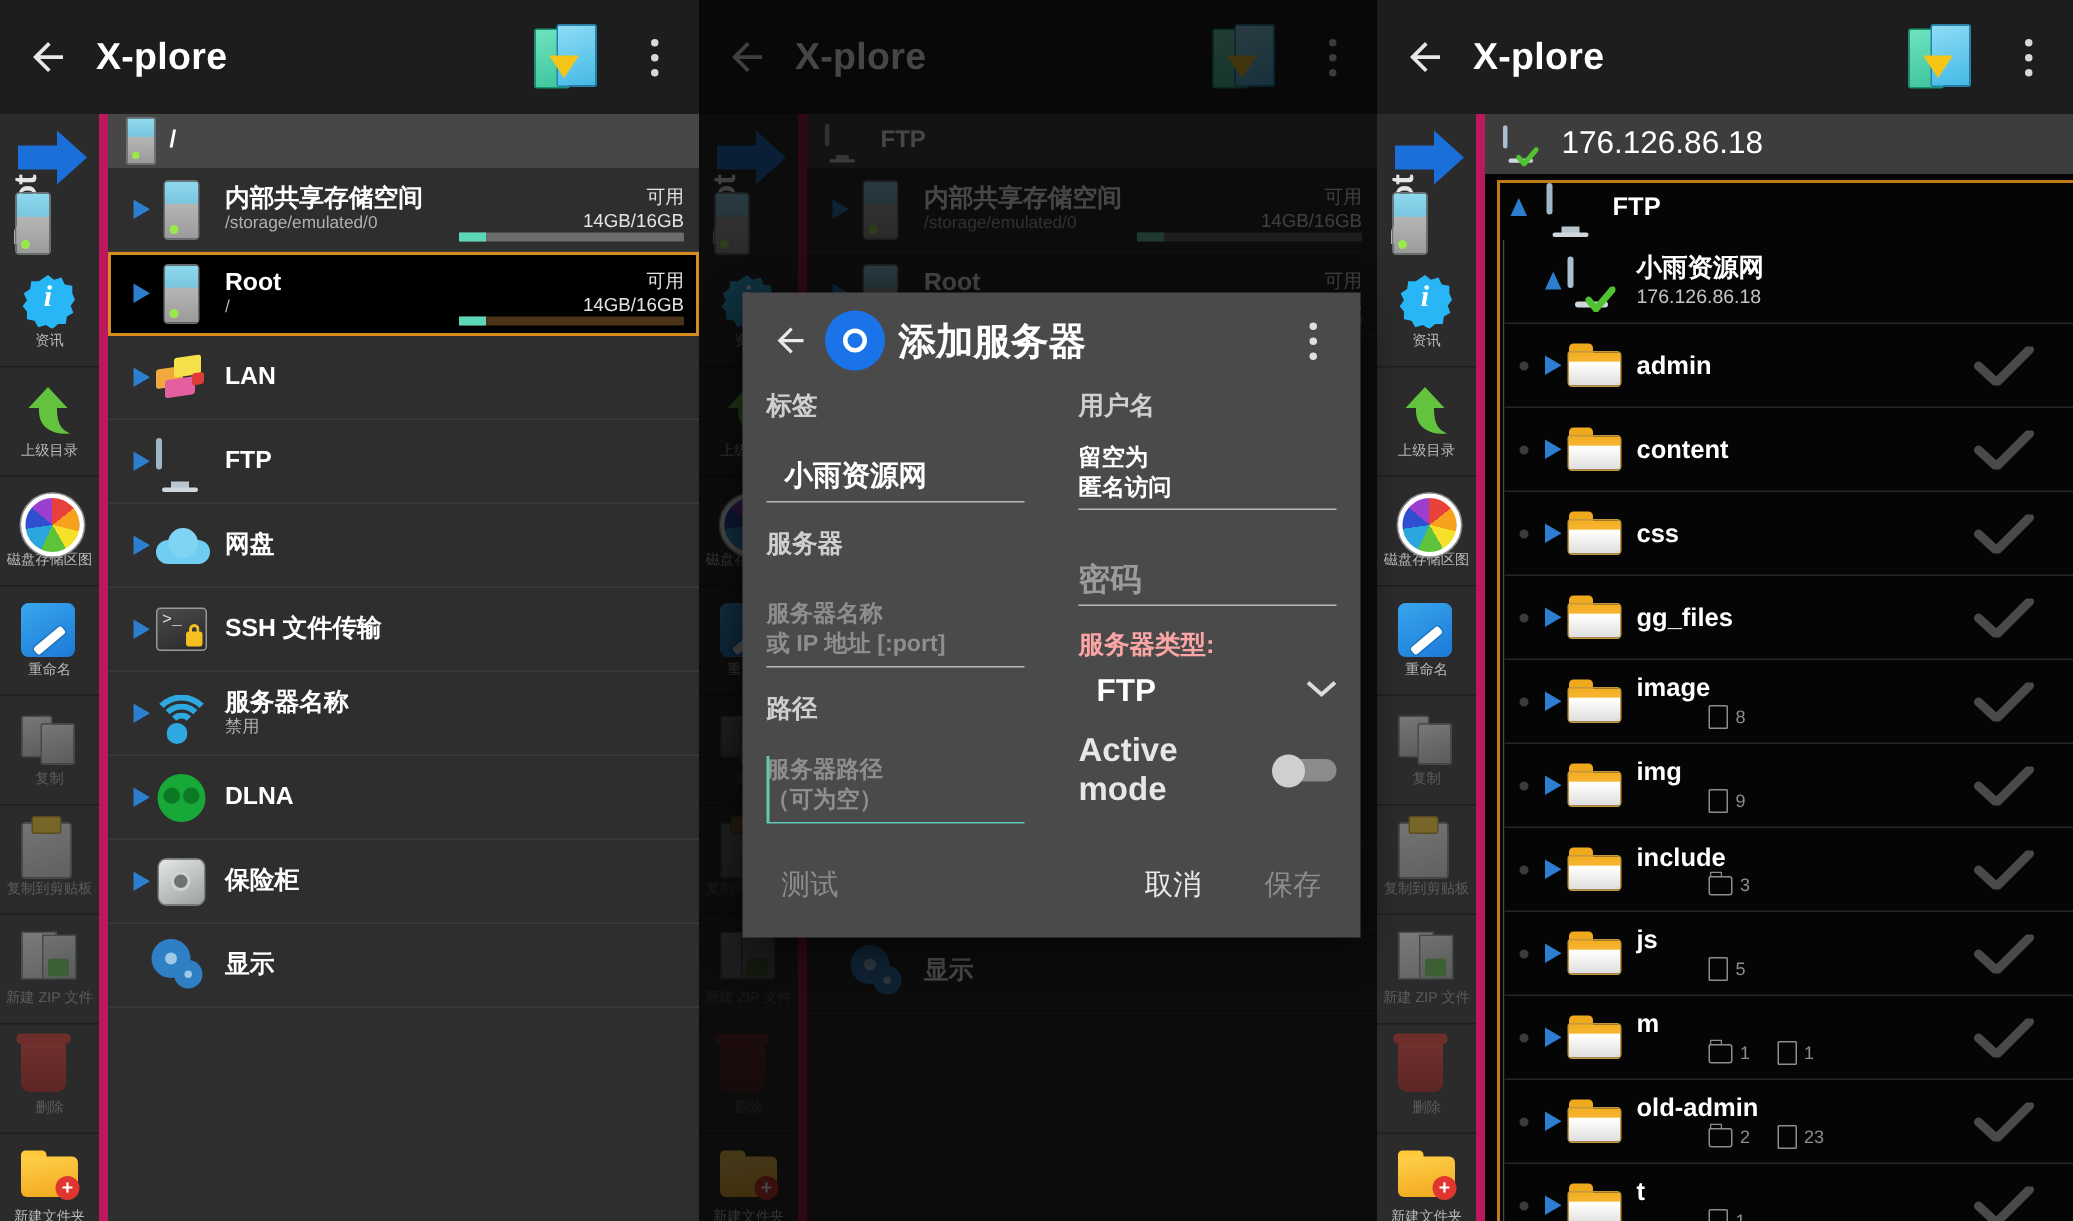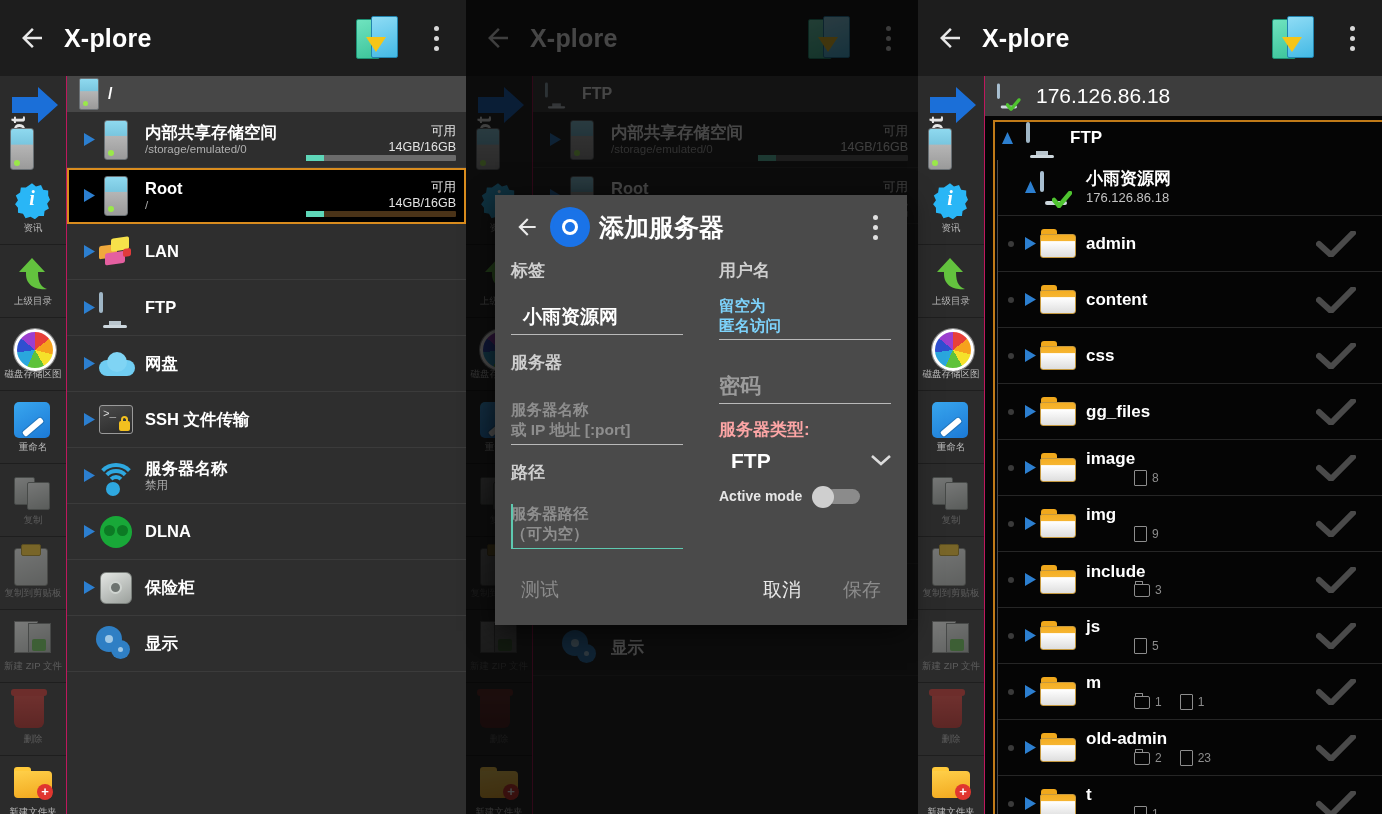--- a/index.html
+++ b/index.html
@@ -21,21 +21,21 @@
   .barspacer{flex:1;}
   .copyicon{width:46px;height:46px;position:relative;margin-right:14px;}
   .copyicon .sheetA{position:absolute;left:2px;top:4px;width:22px;height:38px;background:linear-gradient(160deg,#6fe3bf,#3cc49a);border:1px solid #1d8f73;border-radius:2px;}
   .copyicon .sheetB{position:absolute;left:17px;top:1px;width:25px;height:40px;background:linear-gradient(160deg,#8fdcf5,#43b9e5);border:1px solid #2184ae;border-radius:2px;}
   .copyicon .arr{position:absolute;left:12px;top:22px;width:0;height:0;border-left:10px solid transparent;border-right:10px solid transparent;border-top:15px solid #f5c518;}
   .kebab{width:44px;height:76px;display:flex;flex-direction:column;align-items:center;justify-content:center;gap:5px;margin-right:8px;}
   .kebab i{width:5px;height:5px;border-radius:50%;background:#d8d8d8;display:block;}
 
   
   .bodyrow{display:flex;height:738px;}
-  .railcol{width:66px;background:#2b2b2b;position:relative;overflow:hidden;border-right:1px solid #be185d;}
+  .railcol{width:66px;background:#2b2b2b;position:relative;overflow:hidden;border-right:6px solid #be185d;}
   .content{flex:1;position:relative;overflow:hidden;background:#2e2e2e;}
 
   
   .railhead{position:relative;height:96px;}
   .railhead .rootlbl{position:absolute;left:6px;top:6px;color:#e6e6e6;font-size:21px;font-weight:bold;transform:rotate(-90deg);transform-origin:left top;white-space:nowrap;letter-spacing:0;}
   .railhead .bluearrow{position:absolute;left:8px;top:6px;width:56px;height:46px;}
   .railhead .devicechip{position:absolute;left:10px;top:52px;width:22px;height:40px;border-radius:3px;background:linear-gradient(180deg,#8fd9ef 0%,#79c6df 38%,#b5b5b5 40%,#9a9a9a 100%);border:1px solid #6a7074;}
   .railhead .devicechip:after{content:"";position:absolute;left:3px;bottom:3px;width:6px;height:6px;border-radius:50%;background:#9ae84a;}
 
   .railitem{height:72px;border-bottom:1px solid #1e1e1e;display:flex;flex-direction:column;align-items:center;justify-content:center;gap:2px;position:relative;}
@@ -1056,40 +1056,40 @@
         <div style="border-bottom:1.5px solid #5ec9b0;padding-bottom:3px;position:relative;">
           <span style="position:absolute;left:0;top:0;width:2px;height:44px;background:#5ec9b0;"></span>
           <span style="color:#8e8e8e;font-size:15.5px;line-height:1.32;white-space:pre-line;display:block;">服务器路径
 （可为空）</span>
         </div>
       </div>
 
       <div style="flex:1;min-width:0;">
         <div style="color:#cfcfcf;font-size:17px;margin-bottom:14px;">用户名</div>
         <div style="border-bottom:1.5px solid #b9b9b9;padding-bottom:3px;margin-bottom:32px;">
-          <span style="color:#7dd3fc;font-size:15.5px;line-height:1.3;white-space:pre-line;display:block;">留空为
+          <span style="color:#ffffff;font-size:15.5px;line-height:1.3;white-space:pre-line;display:block;">留空为
 匿名访问</span>
         </div>
 
         <div style="border-bottom:1.5px solid #b9b9b9;padding-bottom:3px;margin-bottom:14px;">
           <span style="color:#9b9b9b;font-size:21px;display:block;">密码</span>
         </div>
 
         <div style="color:#fca5a5;font-size:17px;margin-bottom:8px;">服务器类型:</div>
         <div style="display:flex;align-items:center;margin-bottom:14px;">
           <span style="color:#fff;font-size:21px;flex:1;padding-left:12px;">FTP</span>
           <span>
             <svg width="20" height="12" viewBox="0 0 20 12">
                 <path d="M1 2 L10 10 L19 2" stroke="#dcdcdc" stroke-width="2.6" fill="none"></path>
               </svg>
           </span>
         </div>
 
         <div style="display:flex;align-items:center;gap:10px;">
-          <span style="color:#e6e6e6;font-size:14px;">Active mode</span>
+          <span style="color:#e6e6e6;font-size:22px;">Active mode</span>
           <span style="position:relative;width:48px;height:18px;">
             <span style="position:absolute;right:0;top:2px;width:34px;height:15px;border-radius:8px;background:#8b8b8b;"></span>
             <span style="position:absolute;left:0;top:-1px;width:22px;height:22px;border-radius:50%;background:#cfcfcf;"></span>
           </span>
         </div>
       </div>
     </div>
 
     <div style="display:flex;align-items:center;position:absolute;left:0;right:0;bottom:22px;padding:0 26px;">
       <span style="color:#8c8c8c;font-size:19px;">测试</span>

